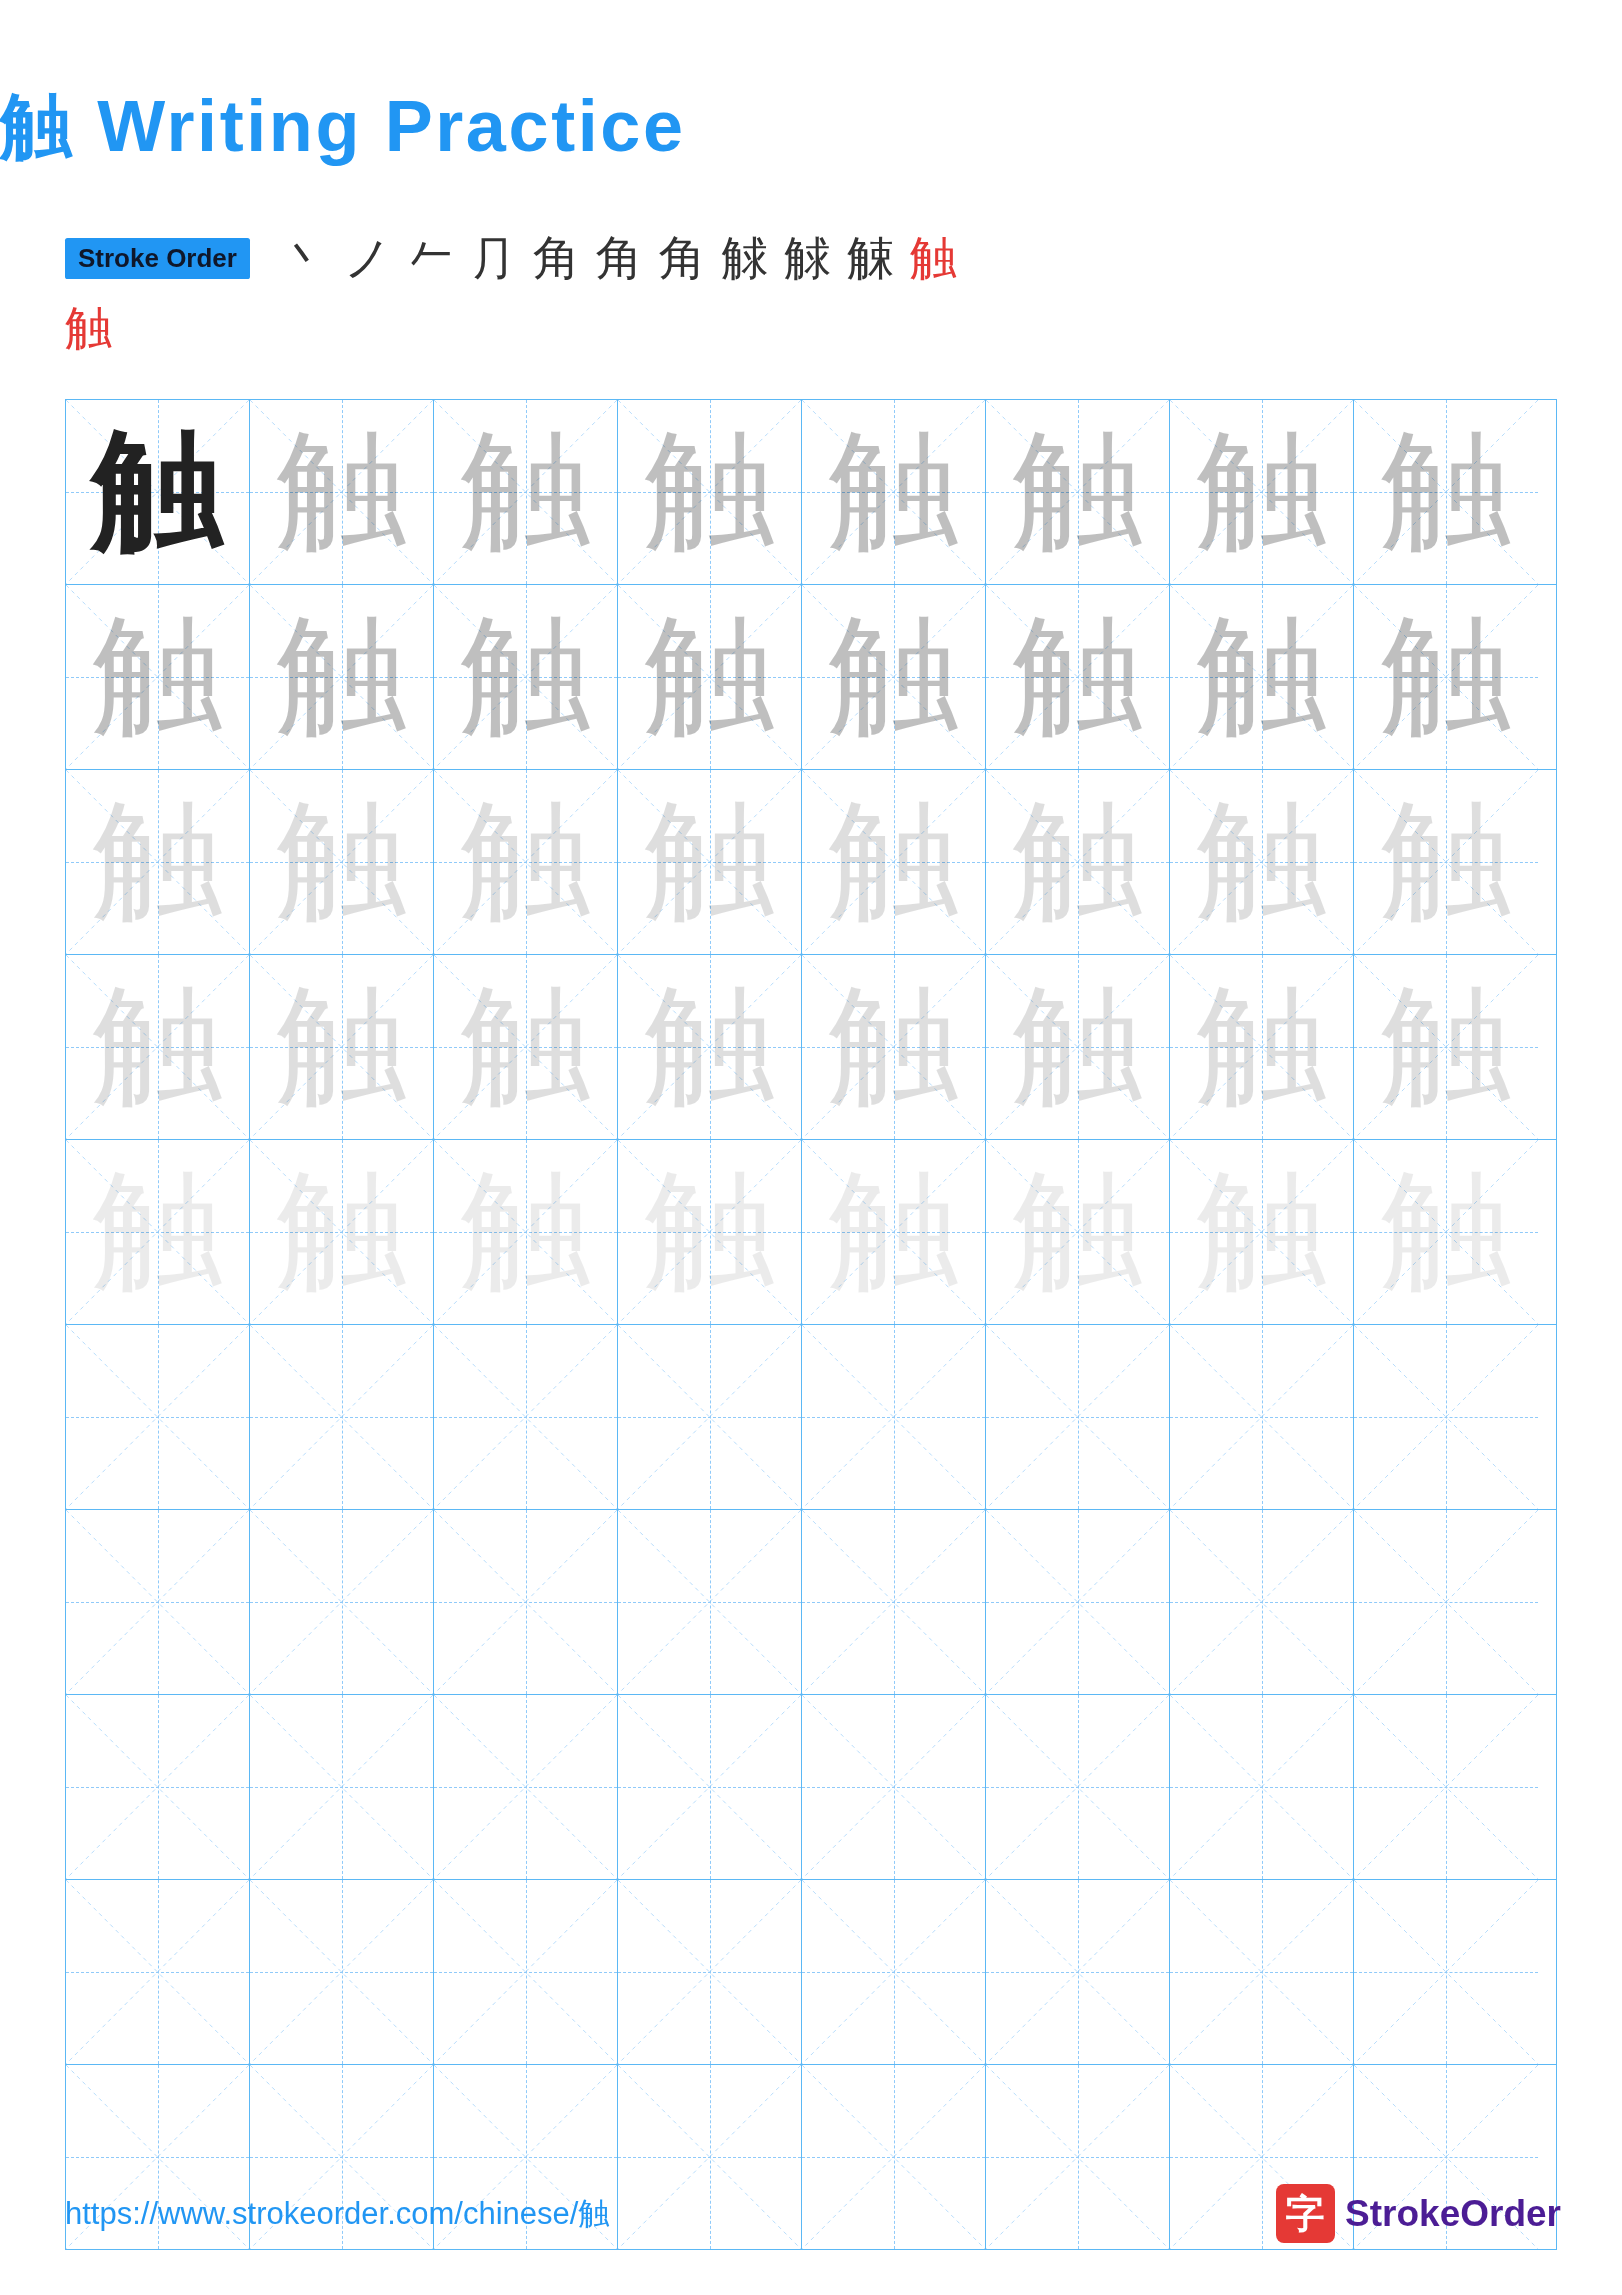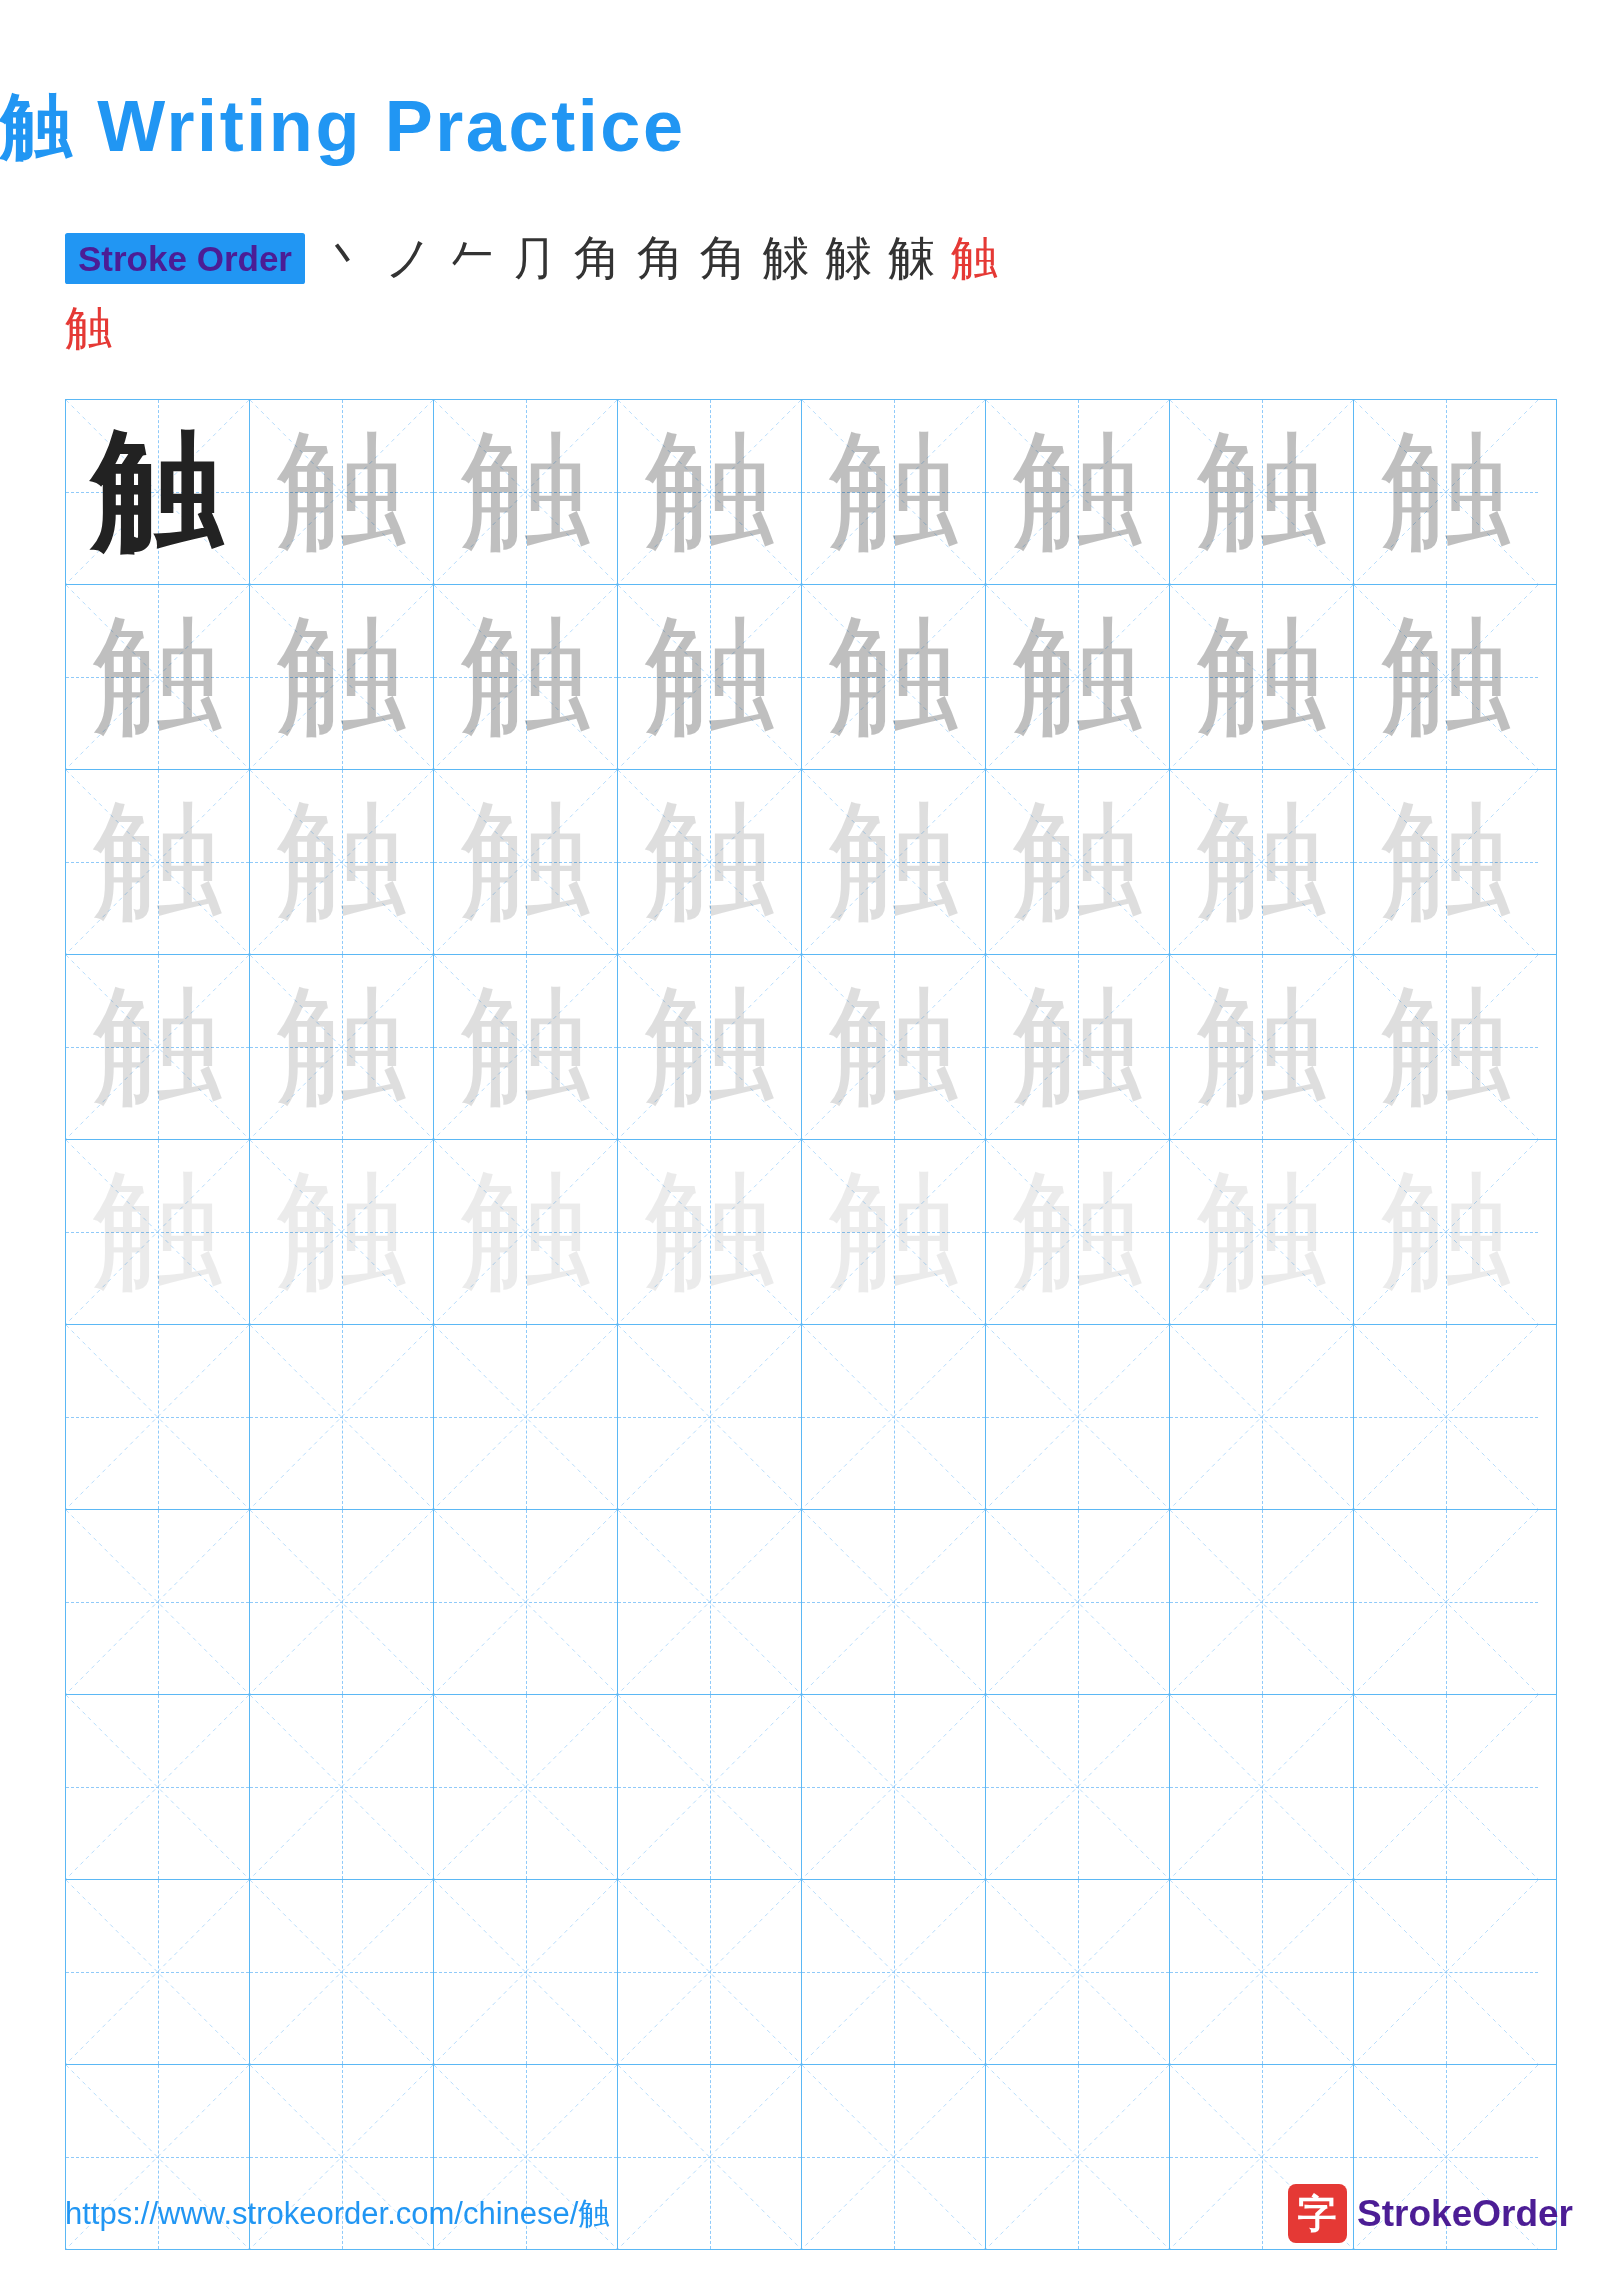--- a/index.html
+++ b/index.html
@@ -27,27 +27,27 @@
       margin-top: 52px;
       margin-left: 65px;
       display: flex;
       flex-wrap: wrap;
       align-items: center;
       gap: 0;
     }
 
     .stroke-order-badge {
       background: #2196F3;
-      color: #4c1d95;
-      font-size: 35px;
+      color: #0f172a;
+      font-size: 26px;
       font-family: Arial, sans-serif;
       font-weight: bold;
       padding: 5.2px 13px;
       border-radius: 2.6px;
-      margin-right: 9px;
+      margin-right: 23px;
       white-space: nowrap;
     }
 
     .stroke-sequence {
       display: flex;
       align-items: center;
       flex-wrap: wrap;
       gap: 0;
     }
 
@@ -153,21 +153,21 @@
     .char-very-light {
       font-size: 131px;
       color: rgba(0,0,0,0.08);
     }
 
     
     .footer {
       position: absolute;
       bottom: 52px;
       left: 65px;
-      right: 49px;
+      right: 61px;
       display: flex;
       align-items: center;
       justify-content: space-between;
       gap: 7px;
     }
 
     .footer-url {
       font-size: 31px;
       color: #2196F3;
       font-family: Arial, sans-serif;

